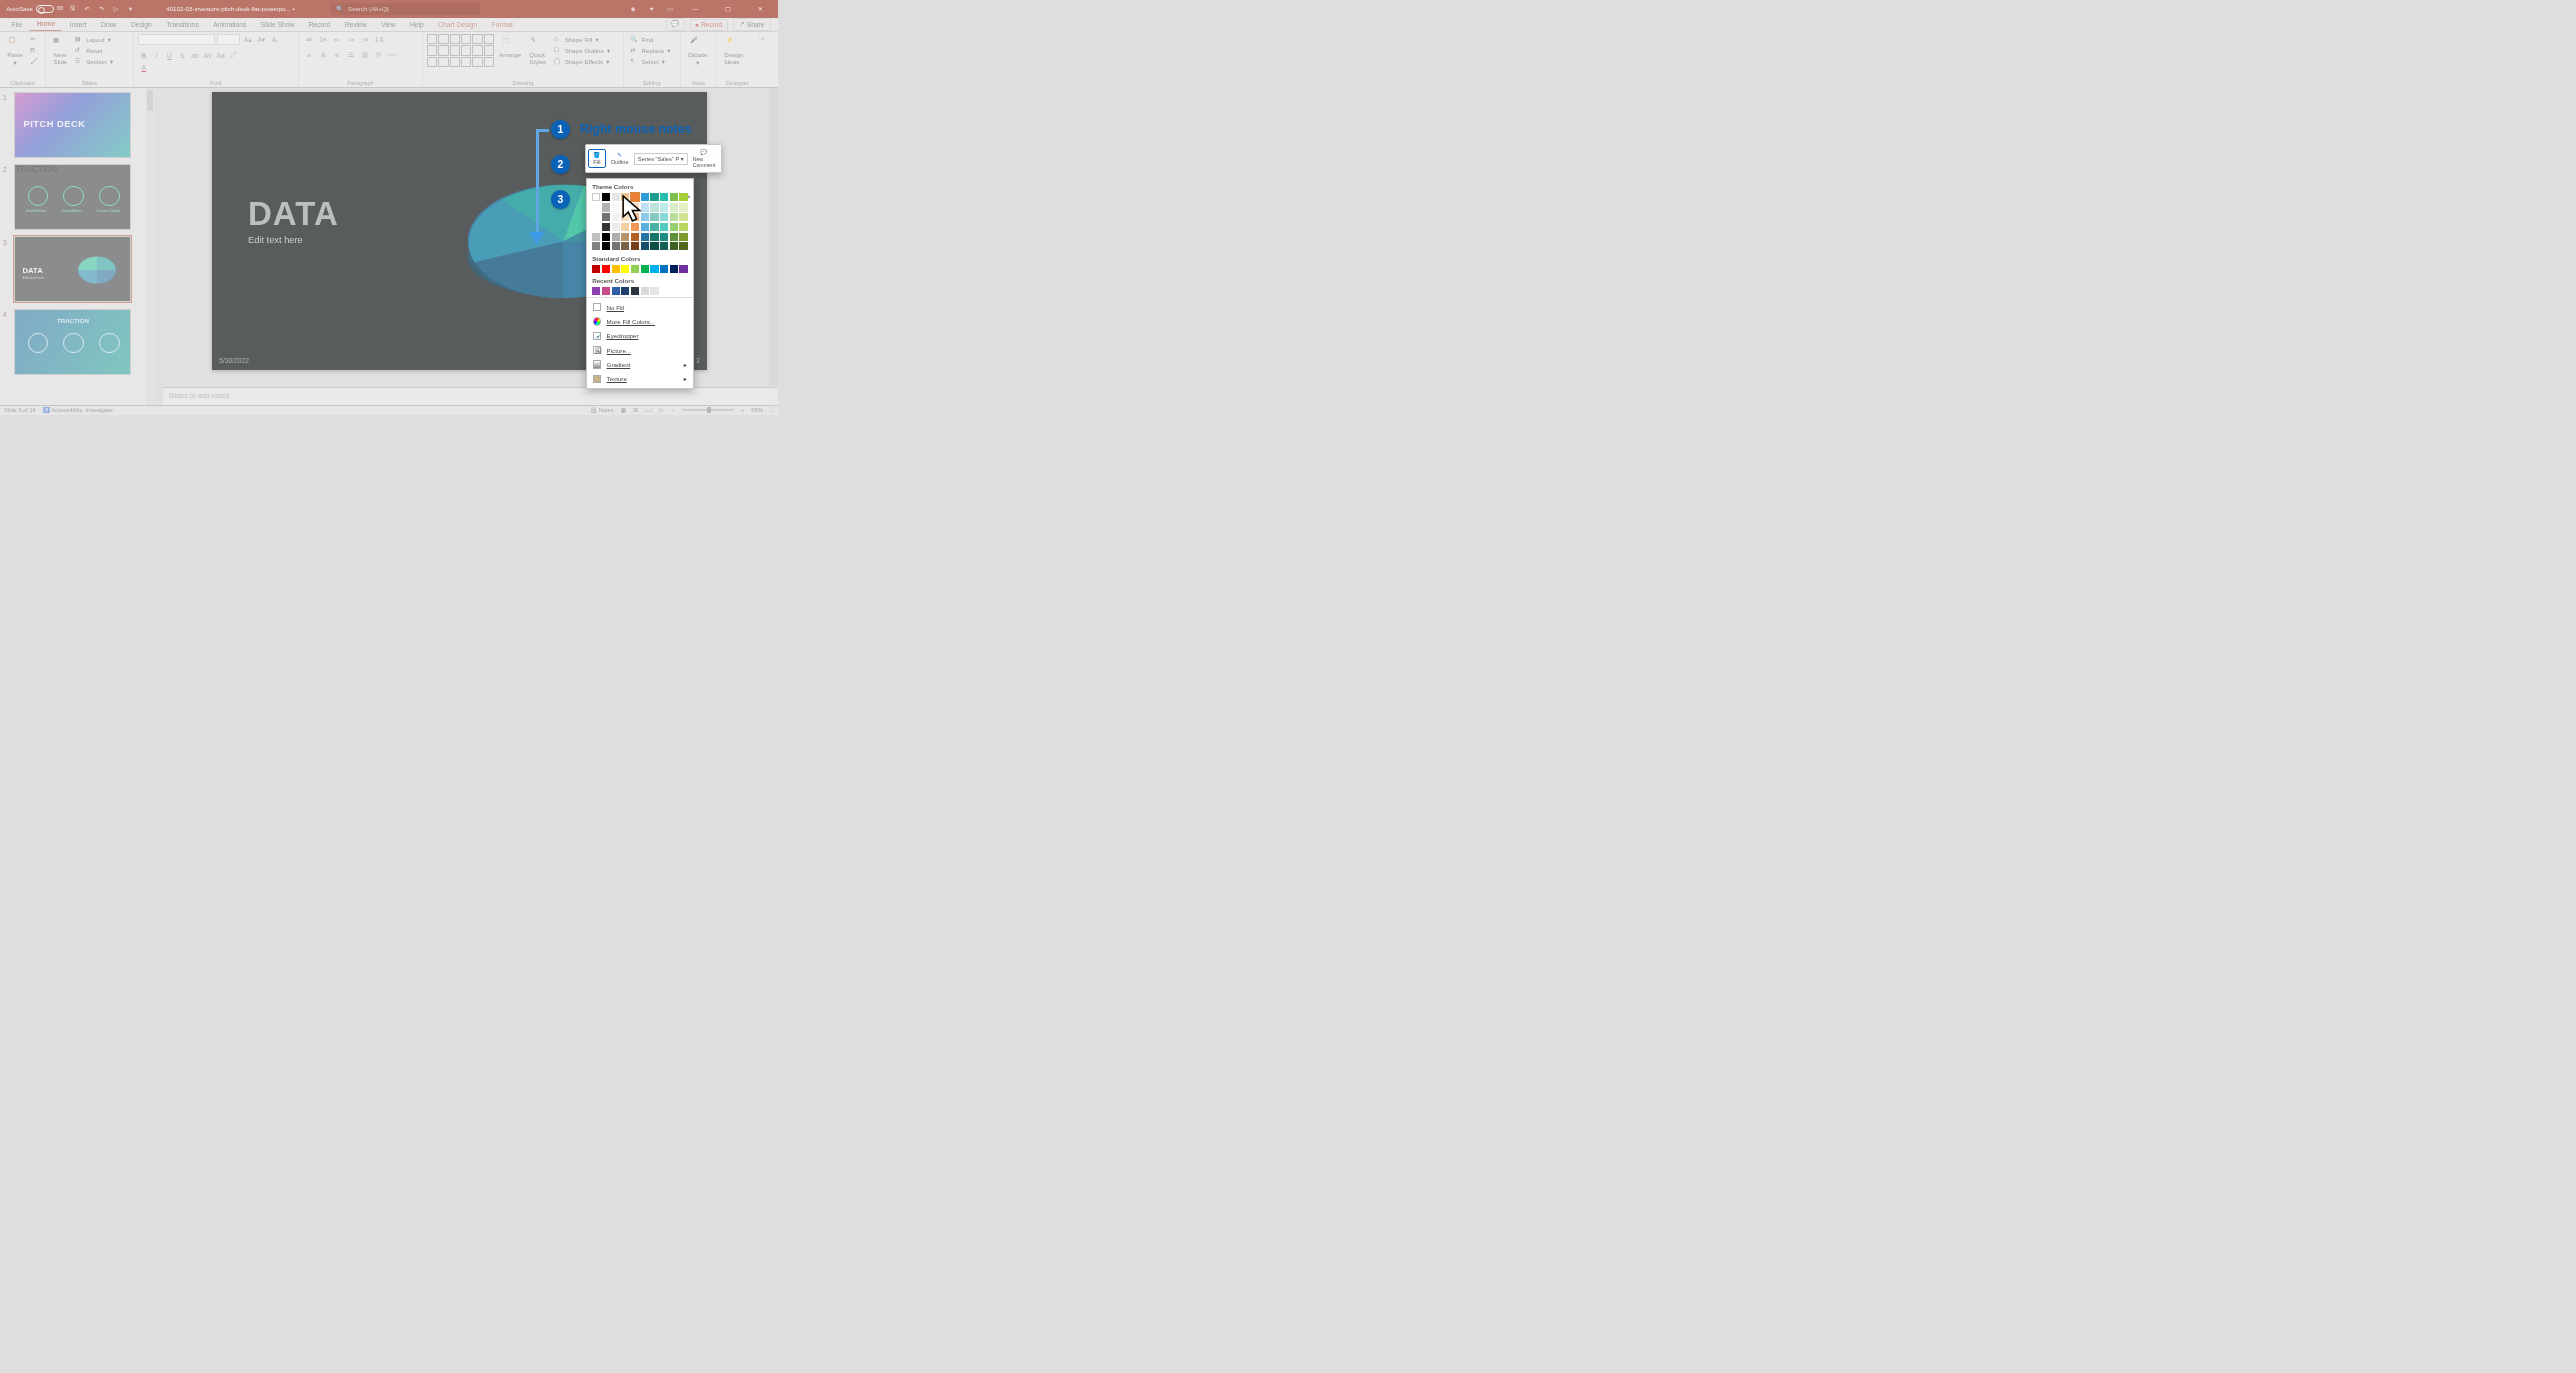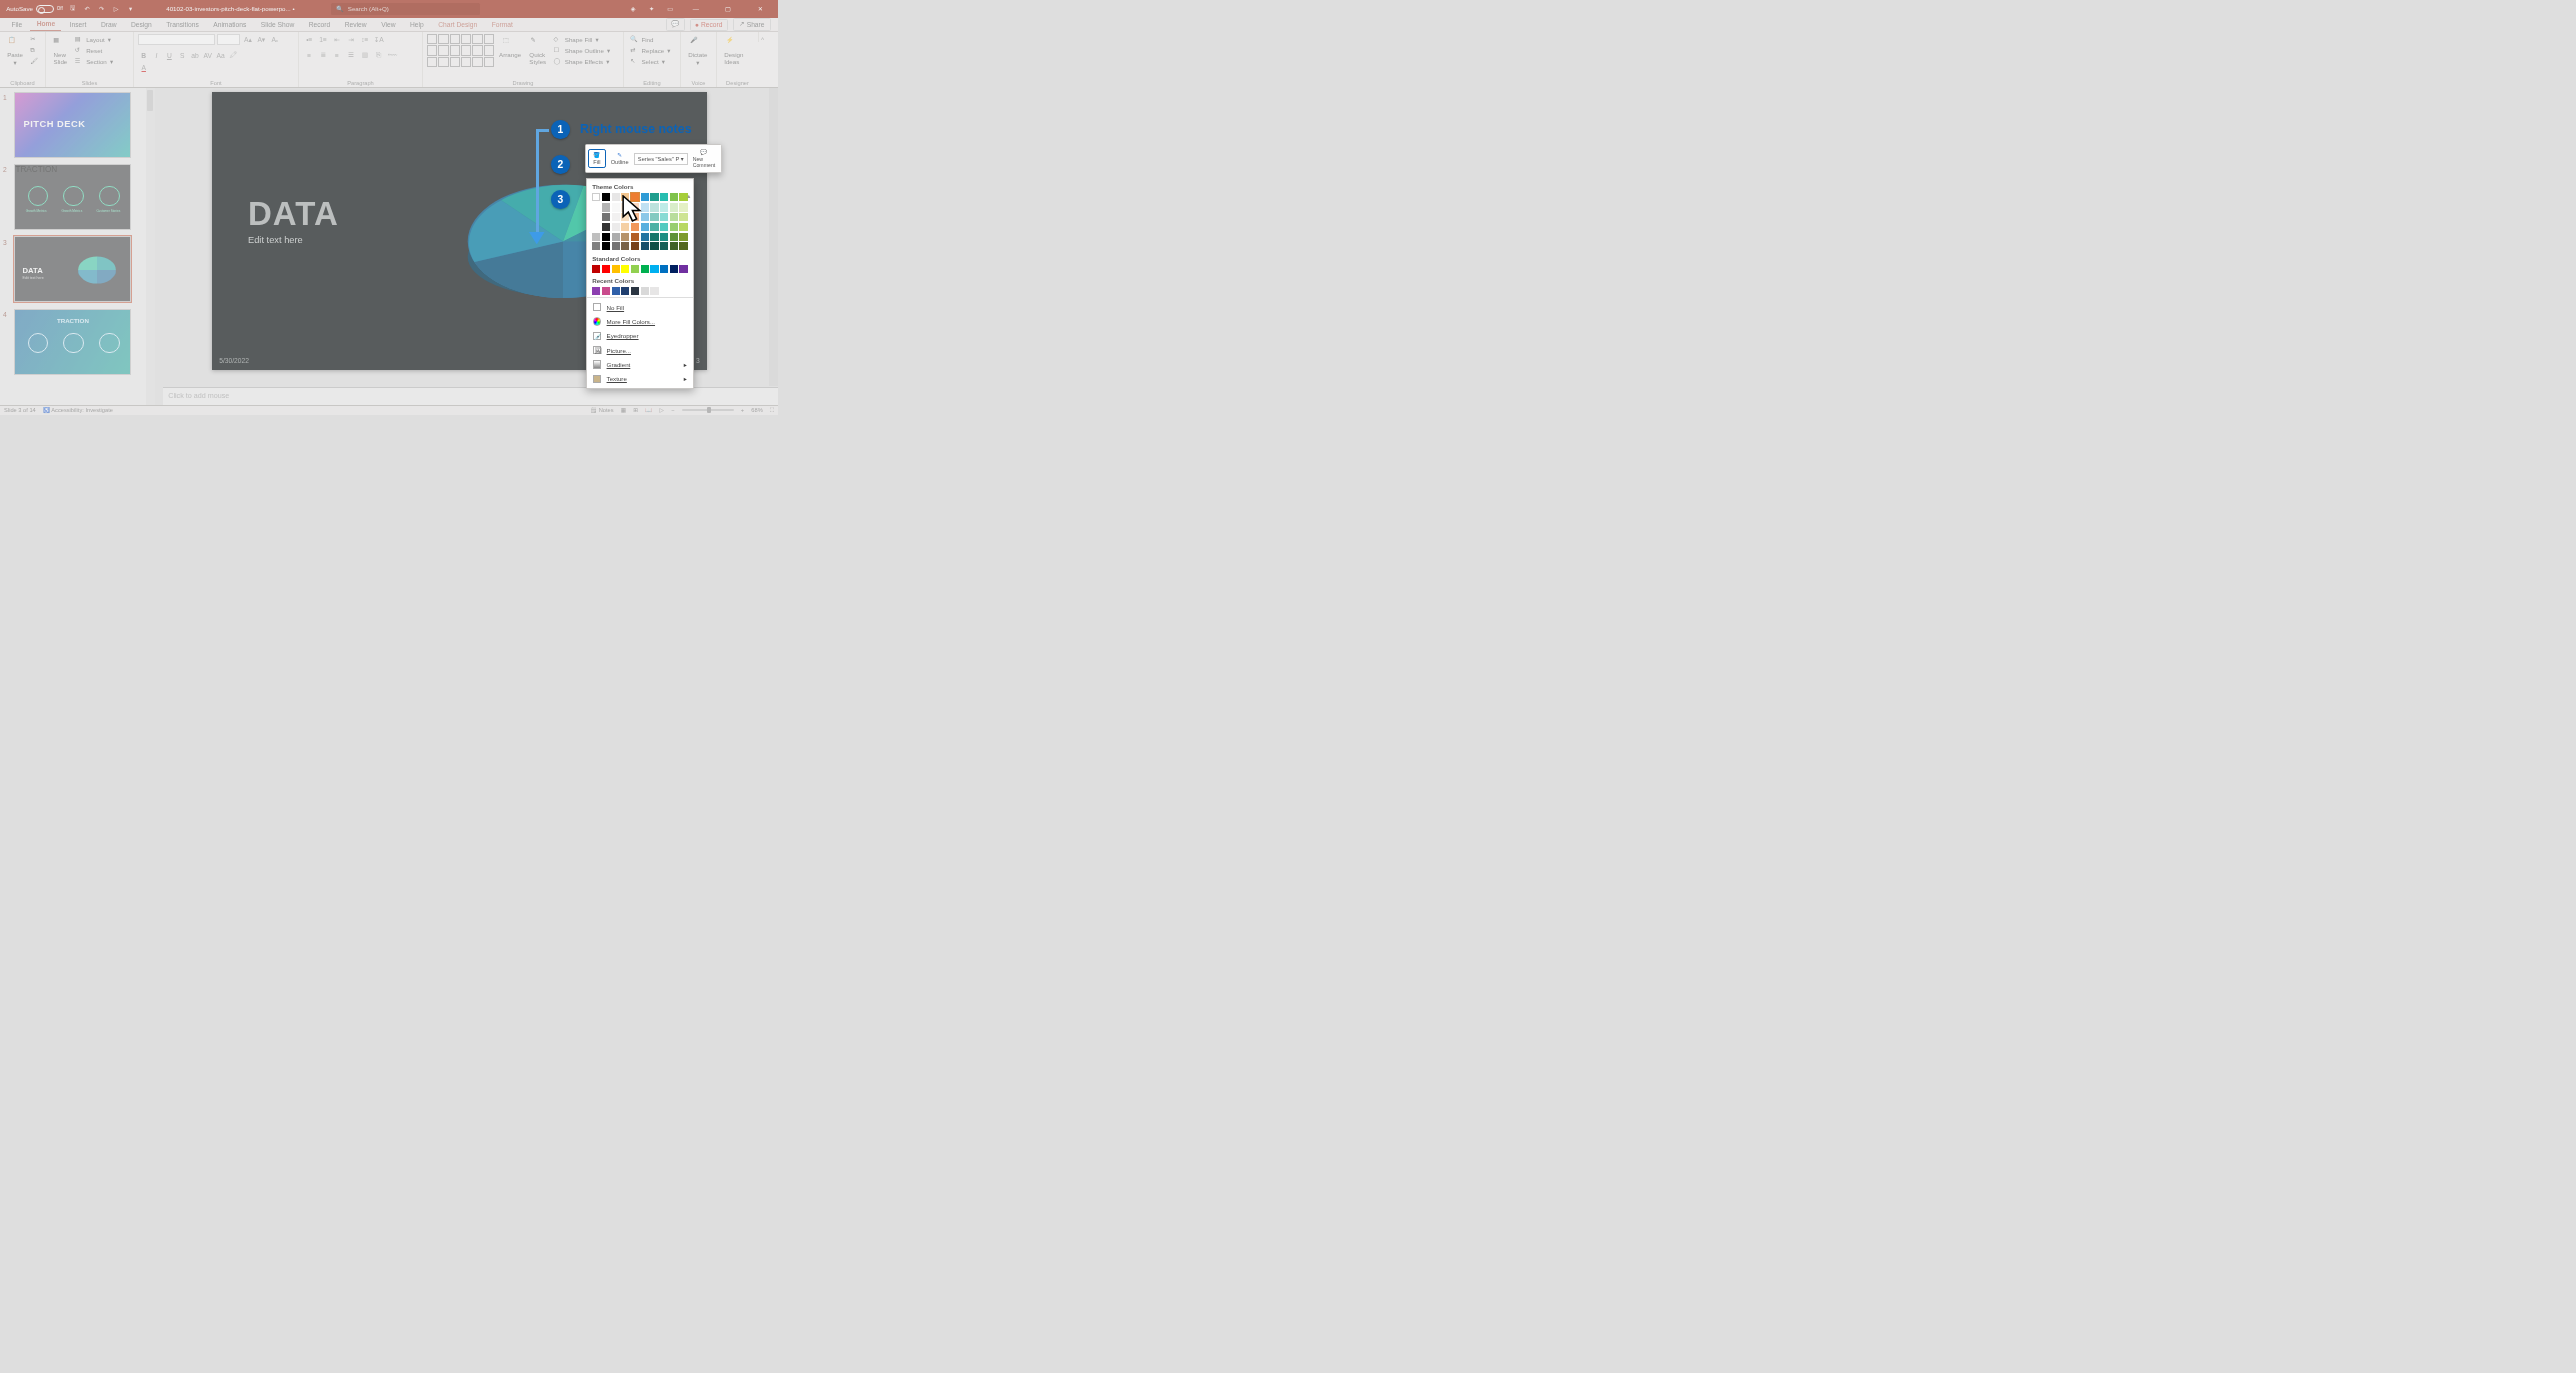--- a/index.html
+++ b/index.html
@@ -438,21 +438,21 @@
         <path d="M200 160 L28 200 A185 110 0 0 1 80 80 Z" fill="#1f8fb2"></path>
         <path d="M200 160 L80 80 A185 110 0 0 1 240 52 Z" fill="#1aa3a3"></path>
         <path d="M200 160 L240 52 A185 110 0 0 1 340 90 Z" fill="#2bc7a1"></path>
         <path d="M200 160 L340 90 A185 110 0 0 1 385 160 Z" fill="#197f99"></path>
       </svg>
     </div>
     <div class="editor-scroll"></div>
   </div>
 
   <div class="notes dimwrap">
-    <span>Click to add mouse</span>
+    <span>Slides to add notes</span>
   </div>
 </div>
 
 <div class="mini-toolbar" style="left:585px;top:144px;z-index:55">
   <div class="mt-btn hl">
     <span>🪣</span>
     <span>Fill</span>
   </div>
   <div class="mt-btn">
     <span style="color:#2e75d4">✎</span>

